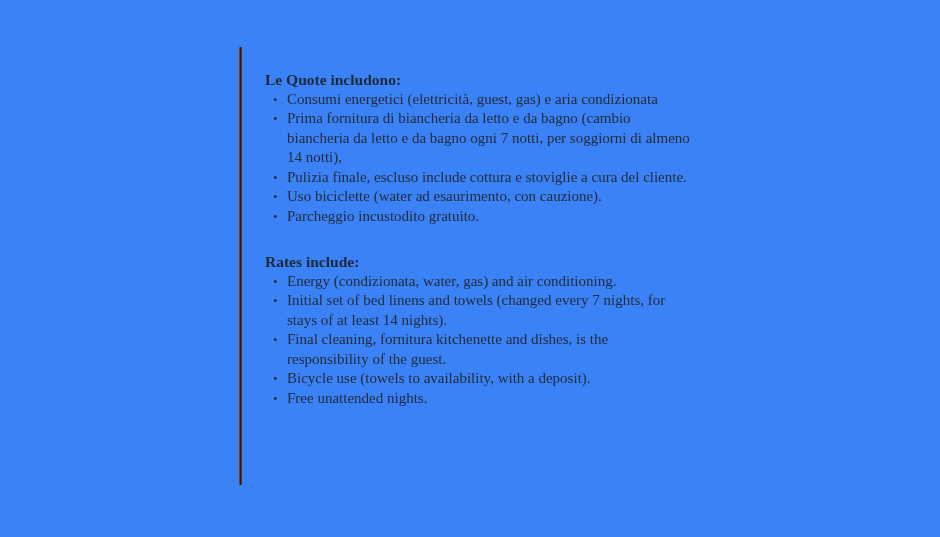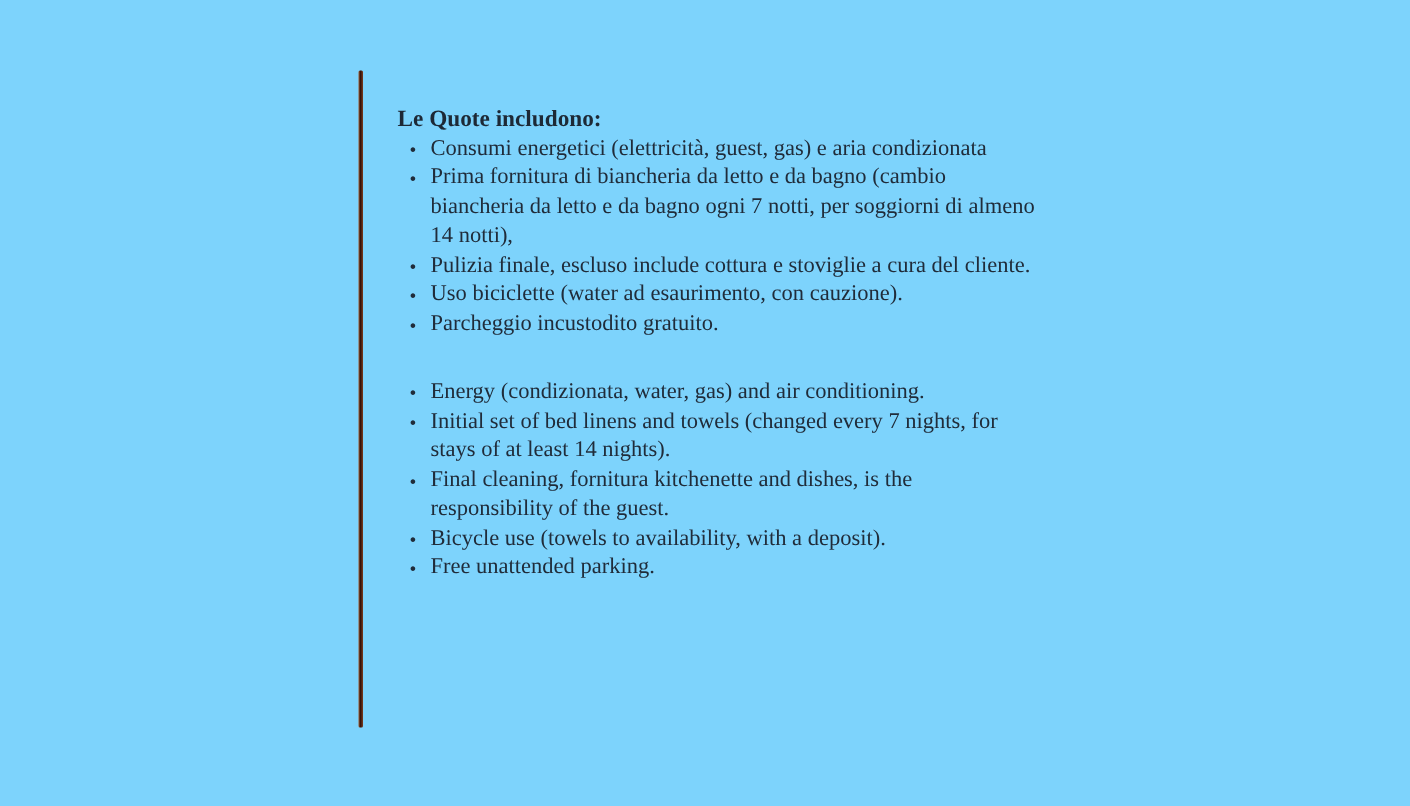--- a/index.html
+++ b/index.html
@@ -4,21 +4,21 @@
 <style>
   html, body {
     margin: 0;
     padding: 0;
     background: #f7f6f3;
   }
   .page {
     position: relative;
     width: 940px;
     height: 537px;
-    background: #7dd3fc;
+    background: #3b82f6;
     overflow: hidden;
     font-family: "Liberation Serif", serif;
   }
   .accent-line {
     position: absolute;
     left: 239px;
     top: 47px;
     width: 3px;
     height: 438px;
     background: linear-gradient(to right, #9a5a33, #33120a 45%, #7c3c1f);
@@ -92,38 +92,39 @@
           <span class="txt">Uso biciclette (water ad esaurimento, con cauzione).</span>
         </li>
         <li class="item">
           <span class="dot">•</span>
           <span class="txt">Parcheggio incustodito gratuito.</span>
         </li>
       </ul>
     </section>
 
     <section class="block">
+      <h2 class="heading">Rates include:</h2>
       <ul class="list">
         <li class="item">
           <span class="dot">•</span>
           <span class="txt">Energy (condizionata, water, gas) and air conditioning.</span>
         </li>
         <li class="item">
           <span class="dot">•</span>
           <span class="txt">Initial set of bed linens and towels (changed every 7 nights, for stays of at least 14 nights).</span>
         </li>
         <li class="item">
           <span class="dot">•</span>
           <span class="txt">Final cleaning, fornitura kitchenette and dishes, is the responsibility of the guest.</span>
         </li>
         <li class="item">
           <span class="dot">•</span>
           <span class="txt">Bicycle use (towels to availability, with a deposit).</span>
         </li>
         <li class="item">
           <span class="dot">•</span>
-          <span class="txt">Free unattended parking.</span>
+          <span class="txt">Free unattended nights.</span>
         </li>
       </ul>
     </section>
 
   </div>
 </div>
 
 </body></html>

